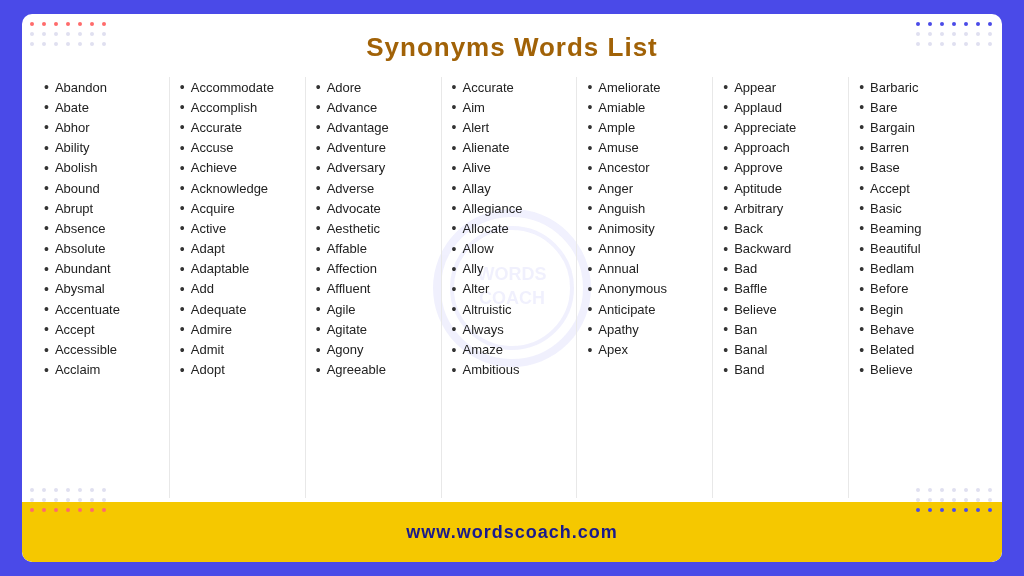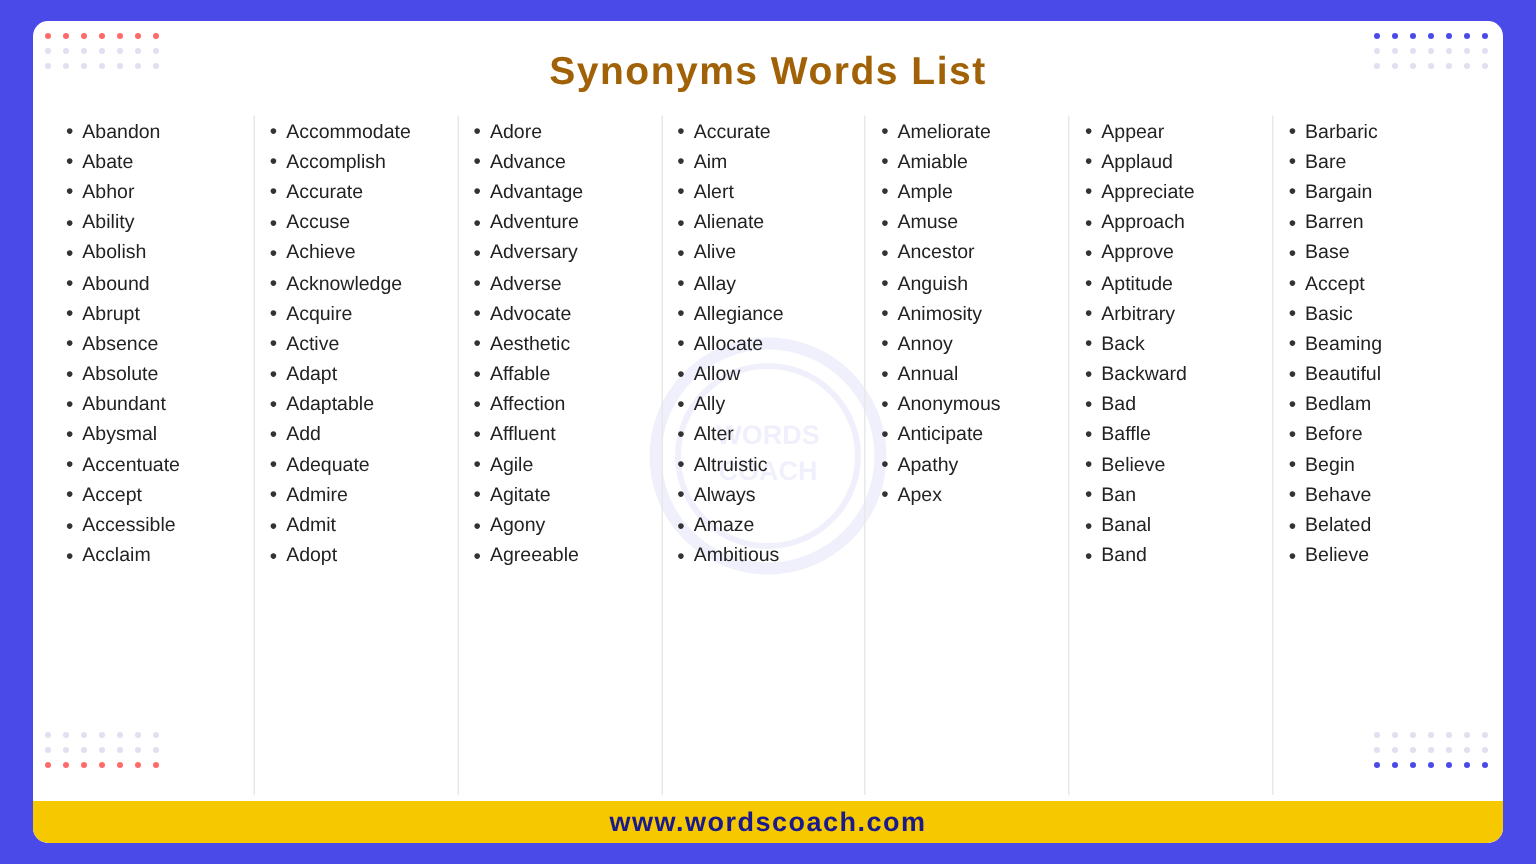--- a/index.html
+++ b/index.html
@@ -108,21 +108,21 @@
     }
 
     .col ul li::before {
       content: "•";
       color: #333;
       font-size: 14px;
       flex-shrink: 0;
     }
 
     .footer {
-      height: 28px;
+      height: 60px;
       background: #f5c800;
       display: flex;
       align-items: center;
       justify-content: center;
       border-radius: 0 0 10px 10px;
       position: relative;
     }
 
     .footer-text {
       font-size: 18px;
@@ -332,20 +332,21 @@
         </ul>
       </div>
 
       <div class="col">
         <ul>
           <li>Ameliorate</li>
           <li>Amiable</li>
           <li>Ample</li>
           <li>Amuse</li>
           <li>Ancestor</li>
+          <li>Anger</li>
           <li>Anguish</li>
           <li>Animosity</li>
           <li>Annoy</li>
           <li>Annual</li>
           <li>Anonymous</li>
           <li>Anticipate</li>
           <li>Apathy</li>
           <li>Apex</li>
         </ul>
       </div>

